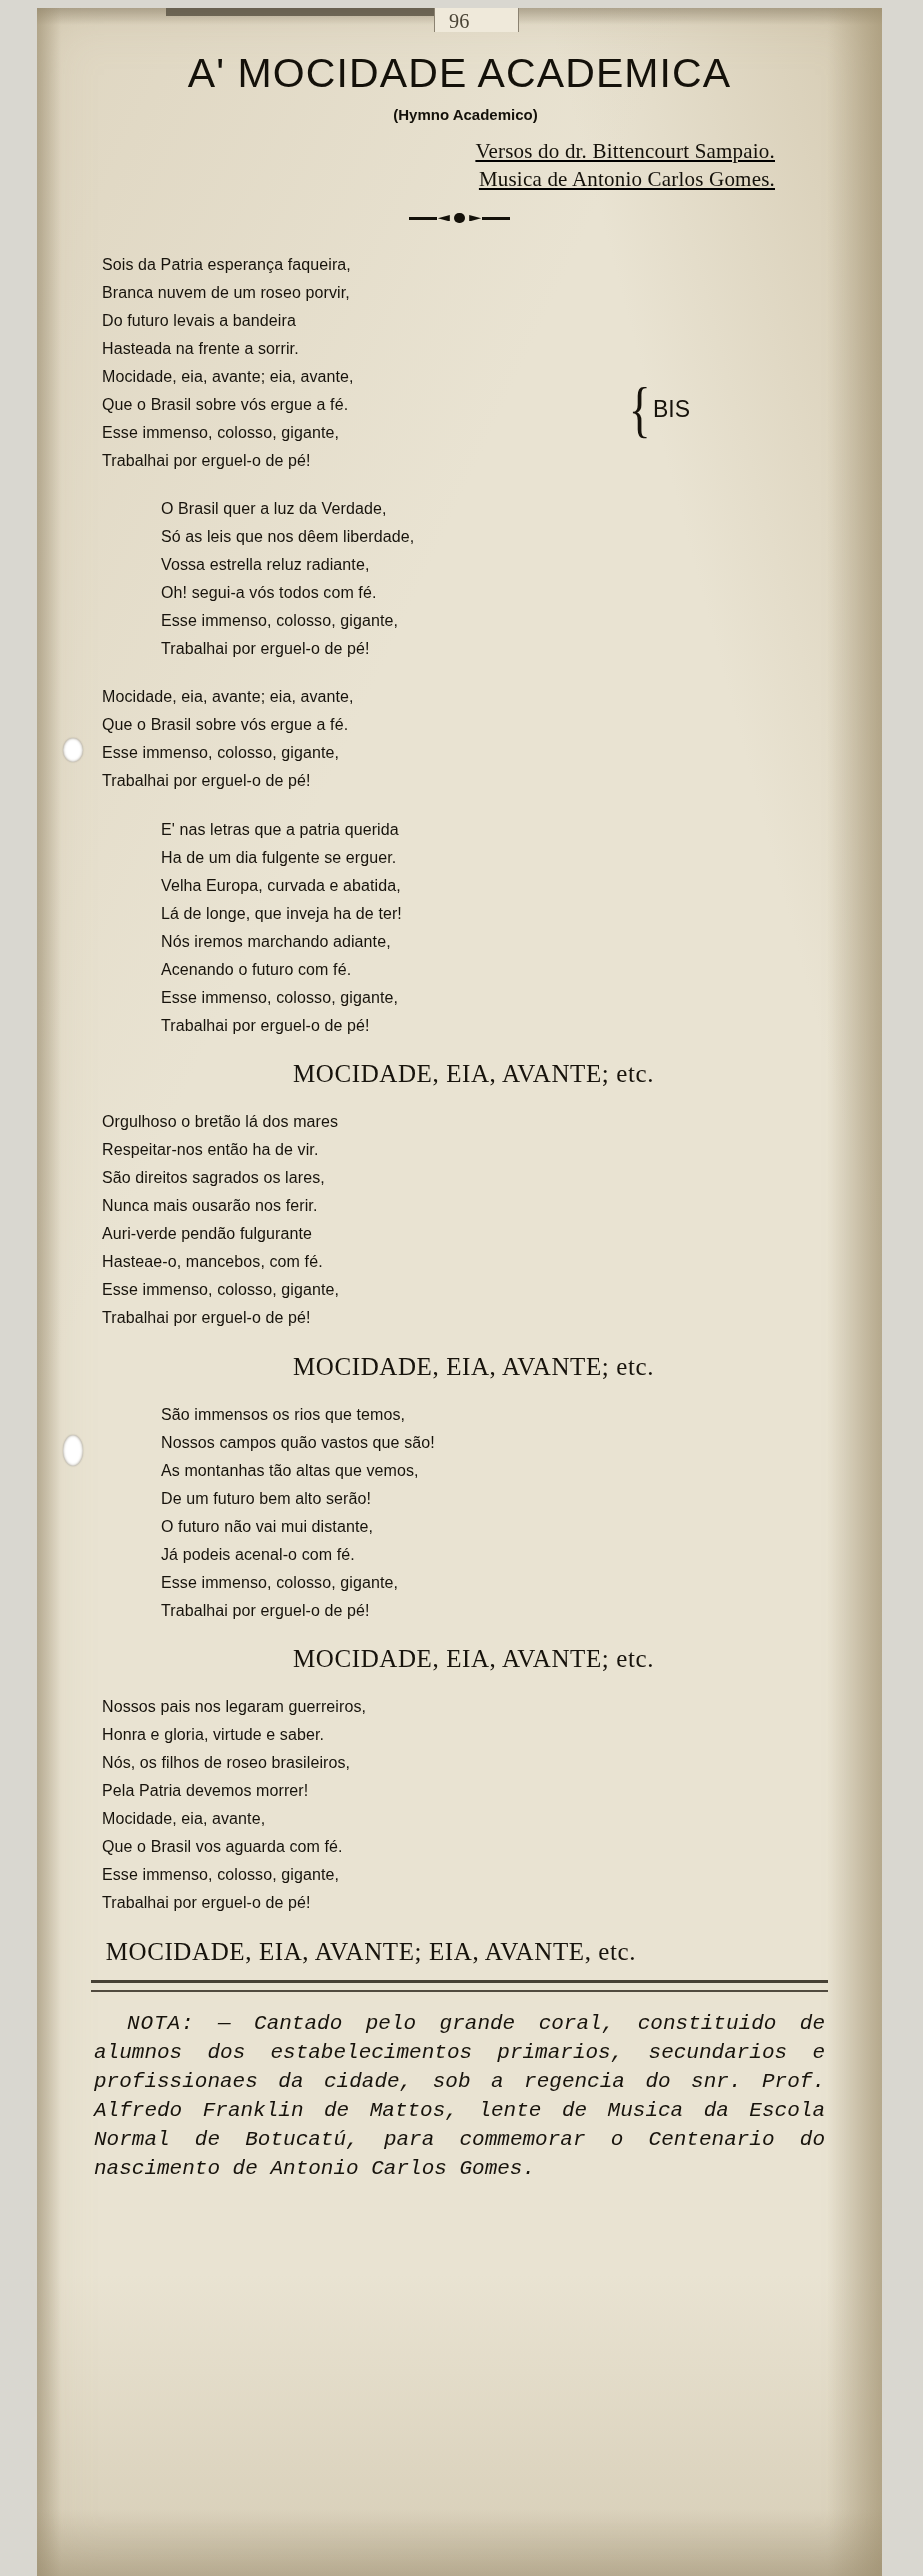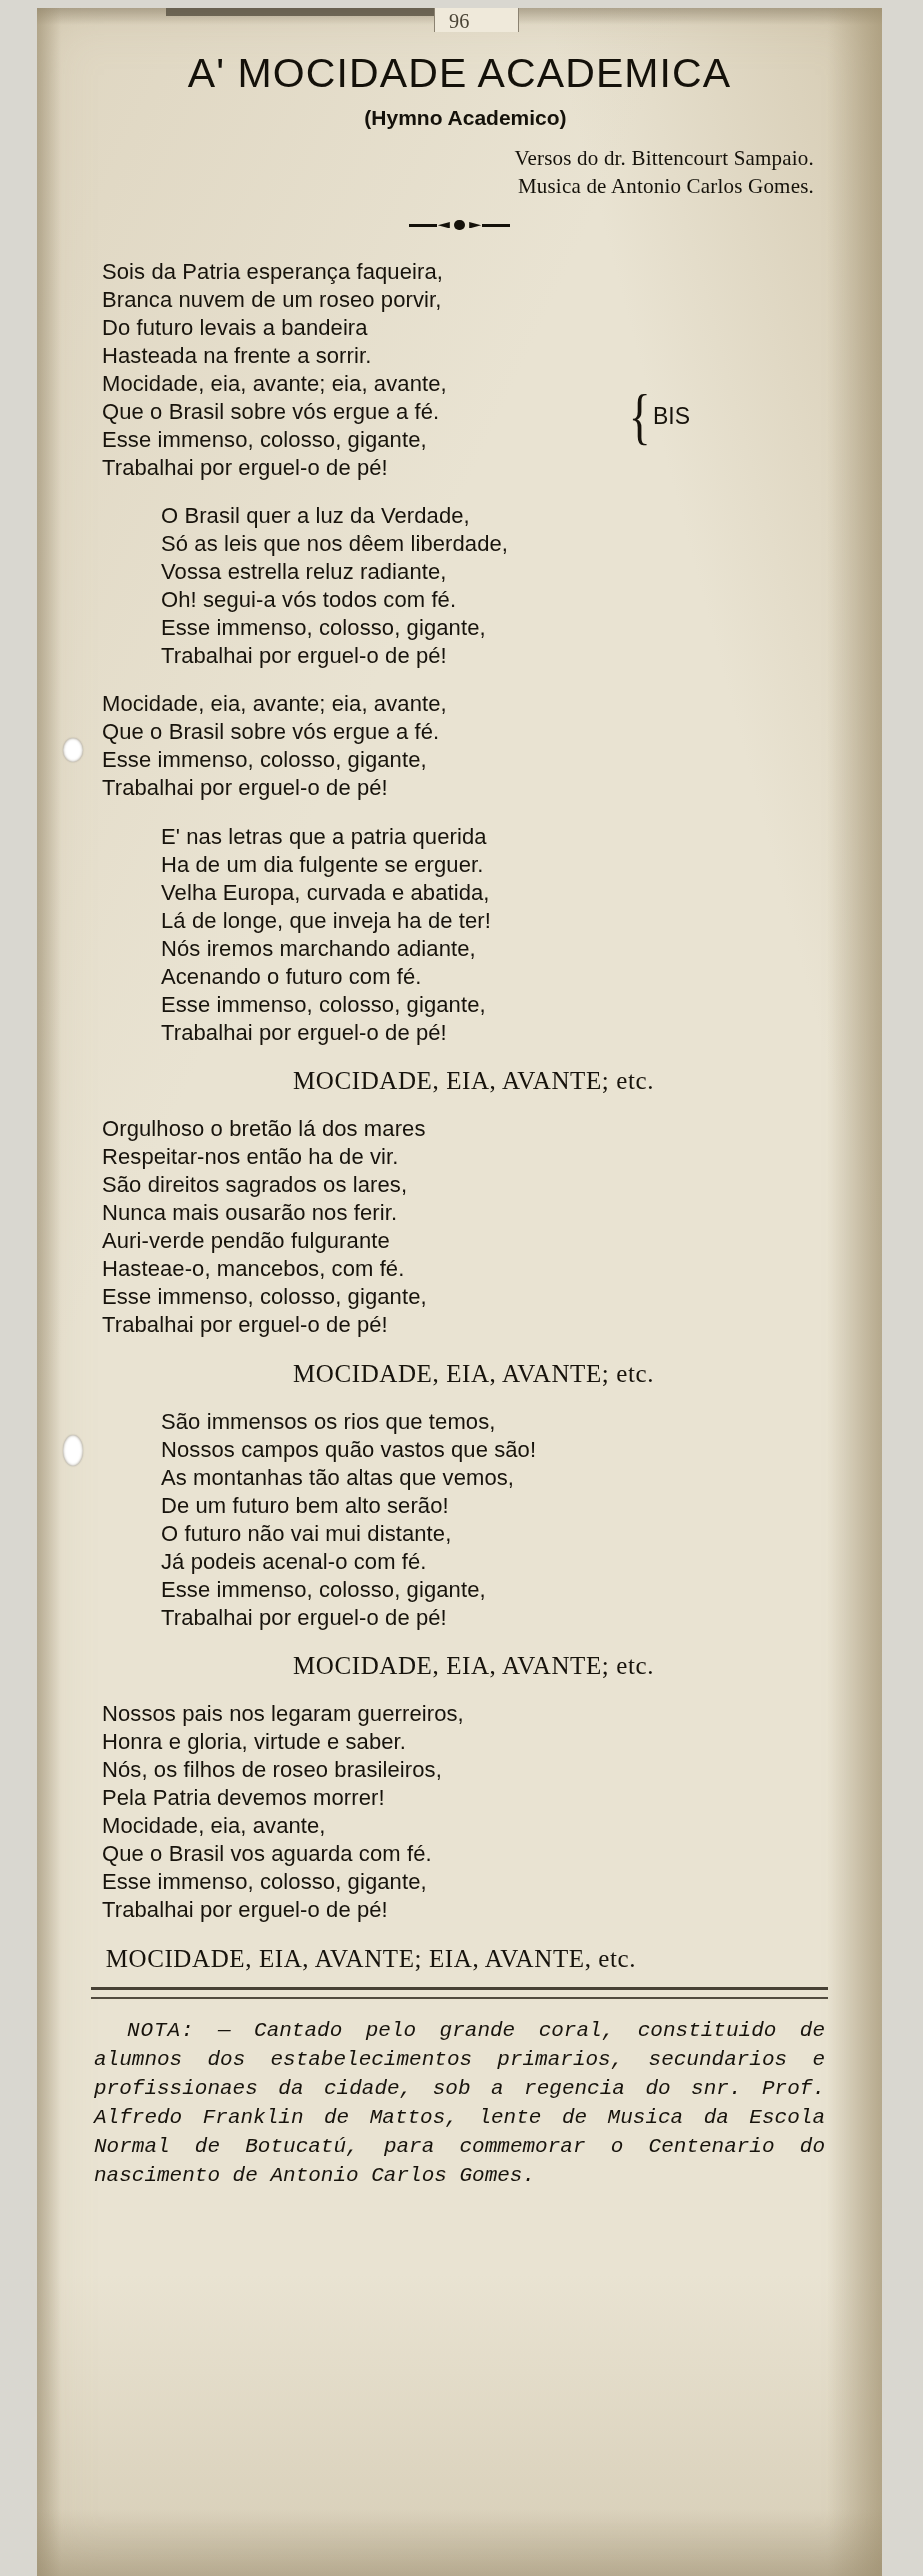--- a/index.html
+++ b/index.html
@@ -86,31 +86,32 @@
     font-size: 41px;
     letter-spacing: 1.1px;
     color: #14110a;
     margin: 0;
     padding-top: 42px;
     font-weight: 400;
   }
   .subtitle {
     text-align: center;
     font-family: "Liberation Sans", sans-serif;
-    font-size: 21px;
+    font-size: 15px;
     font-weight: 700;
     color: #14110a;
     margin-top: 9.2px;
     padding-left: 12px;
   }
   .credits {
     text-align: right;
-    padding-right: 68px;
+    padding-right: 107px;
     margin-top: 14.8px;
     line-height: 1.32;
+    text-decoration: underline;
   }
   .credits div {
     font-family: "Liberation Serif", serif;
     font-size: 21px;
     color: #14110a;
     letter-spacing: 0.2px;
   }
 
   .ornament {
     text-align: center;
@@ -139,21 +140,21 @@
   .lyrics {
     margin-top: 24px;
     padding: 0 37px 0 65px;
   }
   .stanza {
     margin-bottom: 20.3px;
     position: relative;
   }
   .stanza .line {
     font-family: "Liberation Sans", sans-serif;
-    font-size: 22px;
+    font-size: 16px;
     line-height: 28px;
     color: #17130c;
     letter-spacing: 0.1px;
     white-space: pre;
   }
   .stanza.indent { padding-left: 59px; }
 
   .chorus-note {
     text-align: center;
     font-family: "Liberation Serif", serif;

